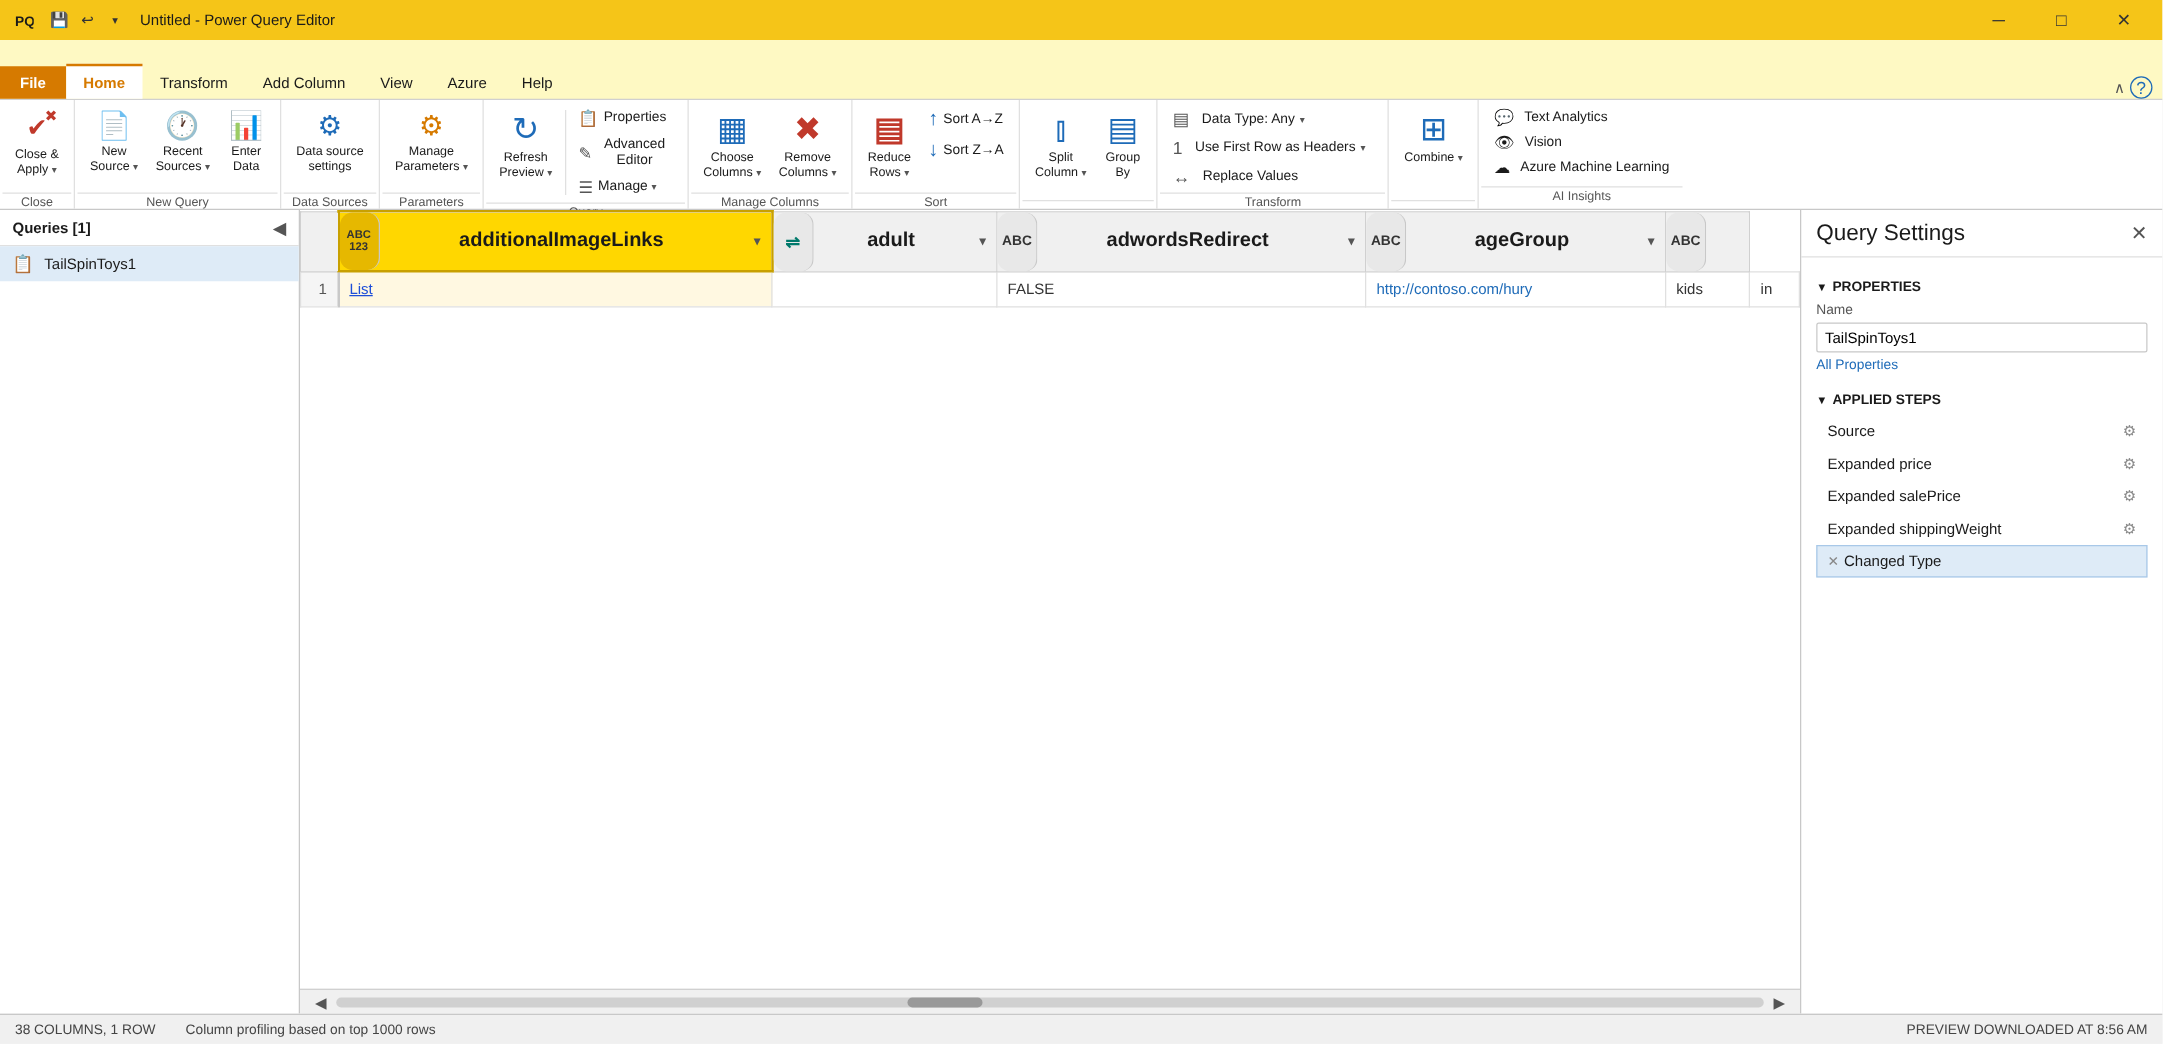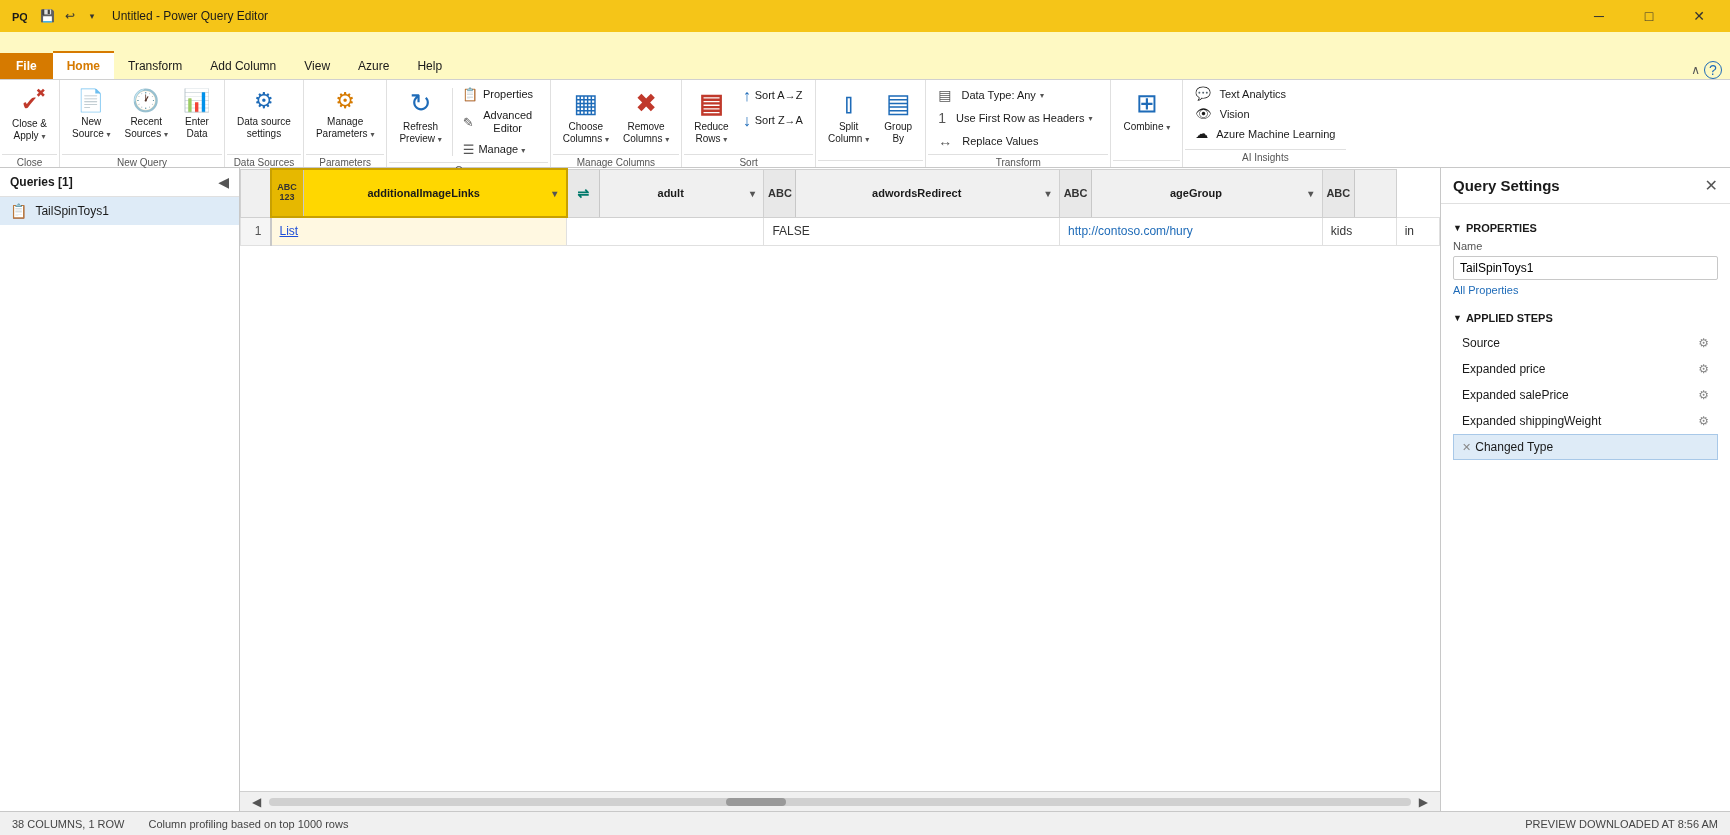--- a/index.html
+++ b/index.html
@@ -42,38 +42,38 @@
     .query-item.selected { background: #deebf7; }
     .query-icon { font-size: 14px; color: #666; }
 
     
     .data-area { flex: 1; display: flex; flex-direction: column; overflow: hidden; background: #f5f5f5; }
     .grid-container { flex: 1; overflow: hidden; background: white; margin: 0; }
     .data-grid { width: 100%; border-collapse: collapse; font-size: 12px; }
     .data-grid th { background: #f0f0f0; border: 1px solid #d0d0d0; padding: 0; height: 48px; position: sticky; top: 0; z-index: 10; }
     .data-grid th.selected-col { background: #ffd700; }
     .th-inner { display: flex; align-items: center; height: 100%; }
-    .th-type-icon { width: 32px; height: 100%; display: flex; align-items: center; justify-content: center; background: #e8e8e8; border-right: 1px solid #c8c8c8; font-size: 10px; color: #333; flex-direction: column; }
+    .th-type-icon { width: 32px; height: 100%; display: flex; align-items: center; justify-content: center; background: #e8e8e8; border-right: 1px solid #c8c8c8; font-size: 10px; color: #333; flex-direction: column; border-radius: 10px; }
     .th-type-icon.selected { background: #e6b800; }
-    .th-name { flex: 1; padding: 0 6px; font-weight: 600; font-size: 11px; white-space: nowrap; overflow: hidden; text-overflow: ellipsis; }
+    .th-name { flex: 1; padding: 0 6px; font-weight: 600; font-size: 16px; white-space: nowrap; overflow: hidden; text-overflow: ellipsis; }
     .th-filter { width: 22px; height: 100%; display: flex; align-items: center; justify-content: center; cursor: pointer; color: #555; font-size: 10px; }
     .data-grid td { border: 1px solid #e0e0e0; padding: 4px 8px; height: 28px; color: #333; }
     .data-grid td.row-num { background: #f5f5f5; color: #555; text-align: right; width: 30px; border-right: 2px solid #c8c8c8; }
     .col-selected { background: #fff8e1; }
 
     
     .scrollbar-area { height: 20px; background: #f0f0f0; border-top: 1px solid #d0d0d0; display: flex; align-items: center; padding: 0 8px; gap: 4px; }
     .scroll-arrow { font-size: 12px; color: #555; cursor: pointer; padding: 0 4px; }
     .scroll-track { flex: 1; height: 8px; background: #d0d0d0; border-radius: 4px; position: relative; }
     .scroll-thumb { width: 60px; height: 8px; background: #999; border-radius: 4px; position: absolute; left: 40%; }
 
     
     .settings-panel { width: 290px; background: white; border-left: 1px solid #c8c8c8; display: flex; flex-direction: column; flex-shrink: 0; }
     .settings-header { display: flex; align-items: center; justify-content: space-between; padding: 8px 12px; border-bottom: 1px solid #e0e0e0; }
-    .settings-title { font-size: 15px; font-weight: 700; }
+    .settings-title { font-size: 18px; font-weight: 400; }
     .settings-close { cursor: pointer; font-size: 16px; color: #555; }
     .settings-content { padding: 10px 12px; flex: 1; overflow-y: auto; }
     .section-header { font-size: 11px; font-weight: 700; color: #1a1a1a; margin: 8px 0 6px 0; display: flex; align-items: center; gap: 4px; }
     .section-caret { font-size: 9px; }
     .field-label { font-size: 11px; color: #555; margin-bottom: 4px; }
     .field-input { width: 100%; border: 1px solid #c8c8c8; padding: 4px 6px; font-size: 12px; border-radius: 2px; background: white; }
     .all-props-link { color: #1e6bb8; font-size: 11px; cursor: pointer; margin-top: 4px; display: block; }
     .step-list { margin-top: 4px; }
     .step-item { display: flex; align-items: center; justify-content: space-between; padding: 5px 8px; font-size: 12px; cursor: pointer; border: 1px solid transparent; }
     .step-item.active { background: #deebf7; border: 1px solid #a8c8e8; }

